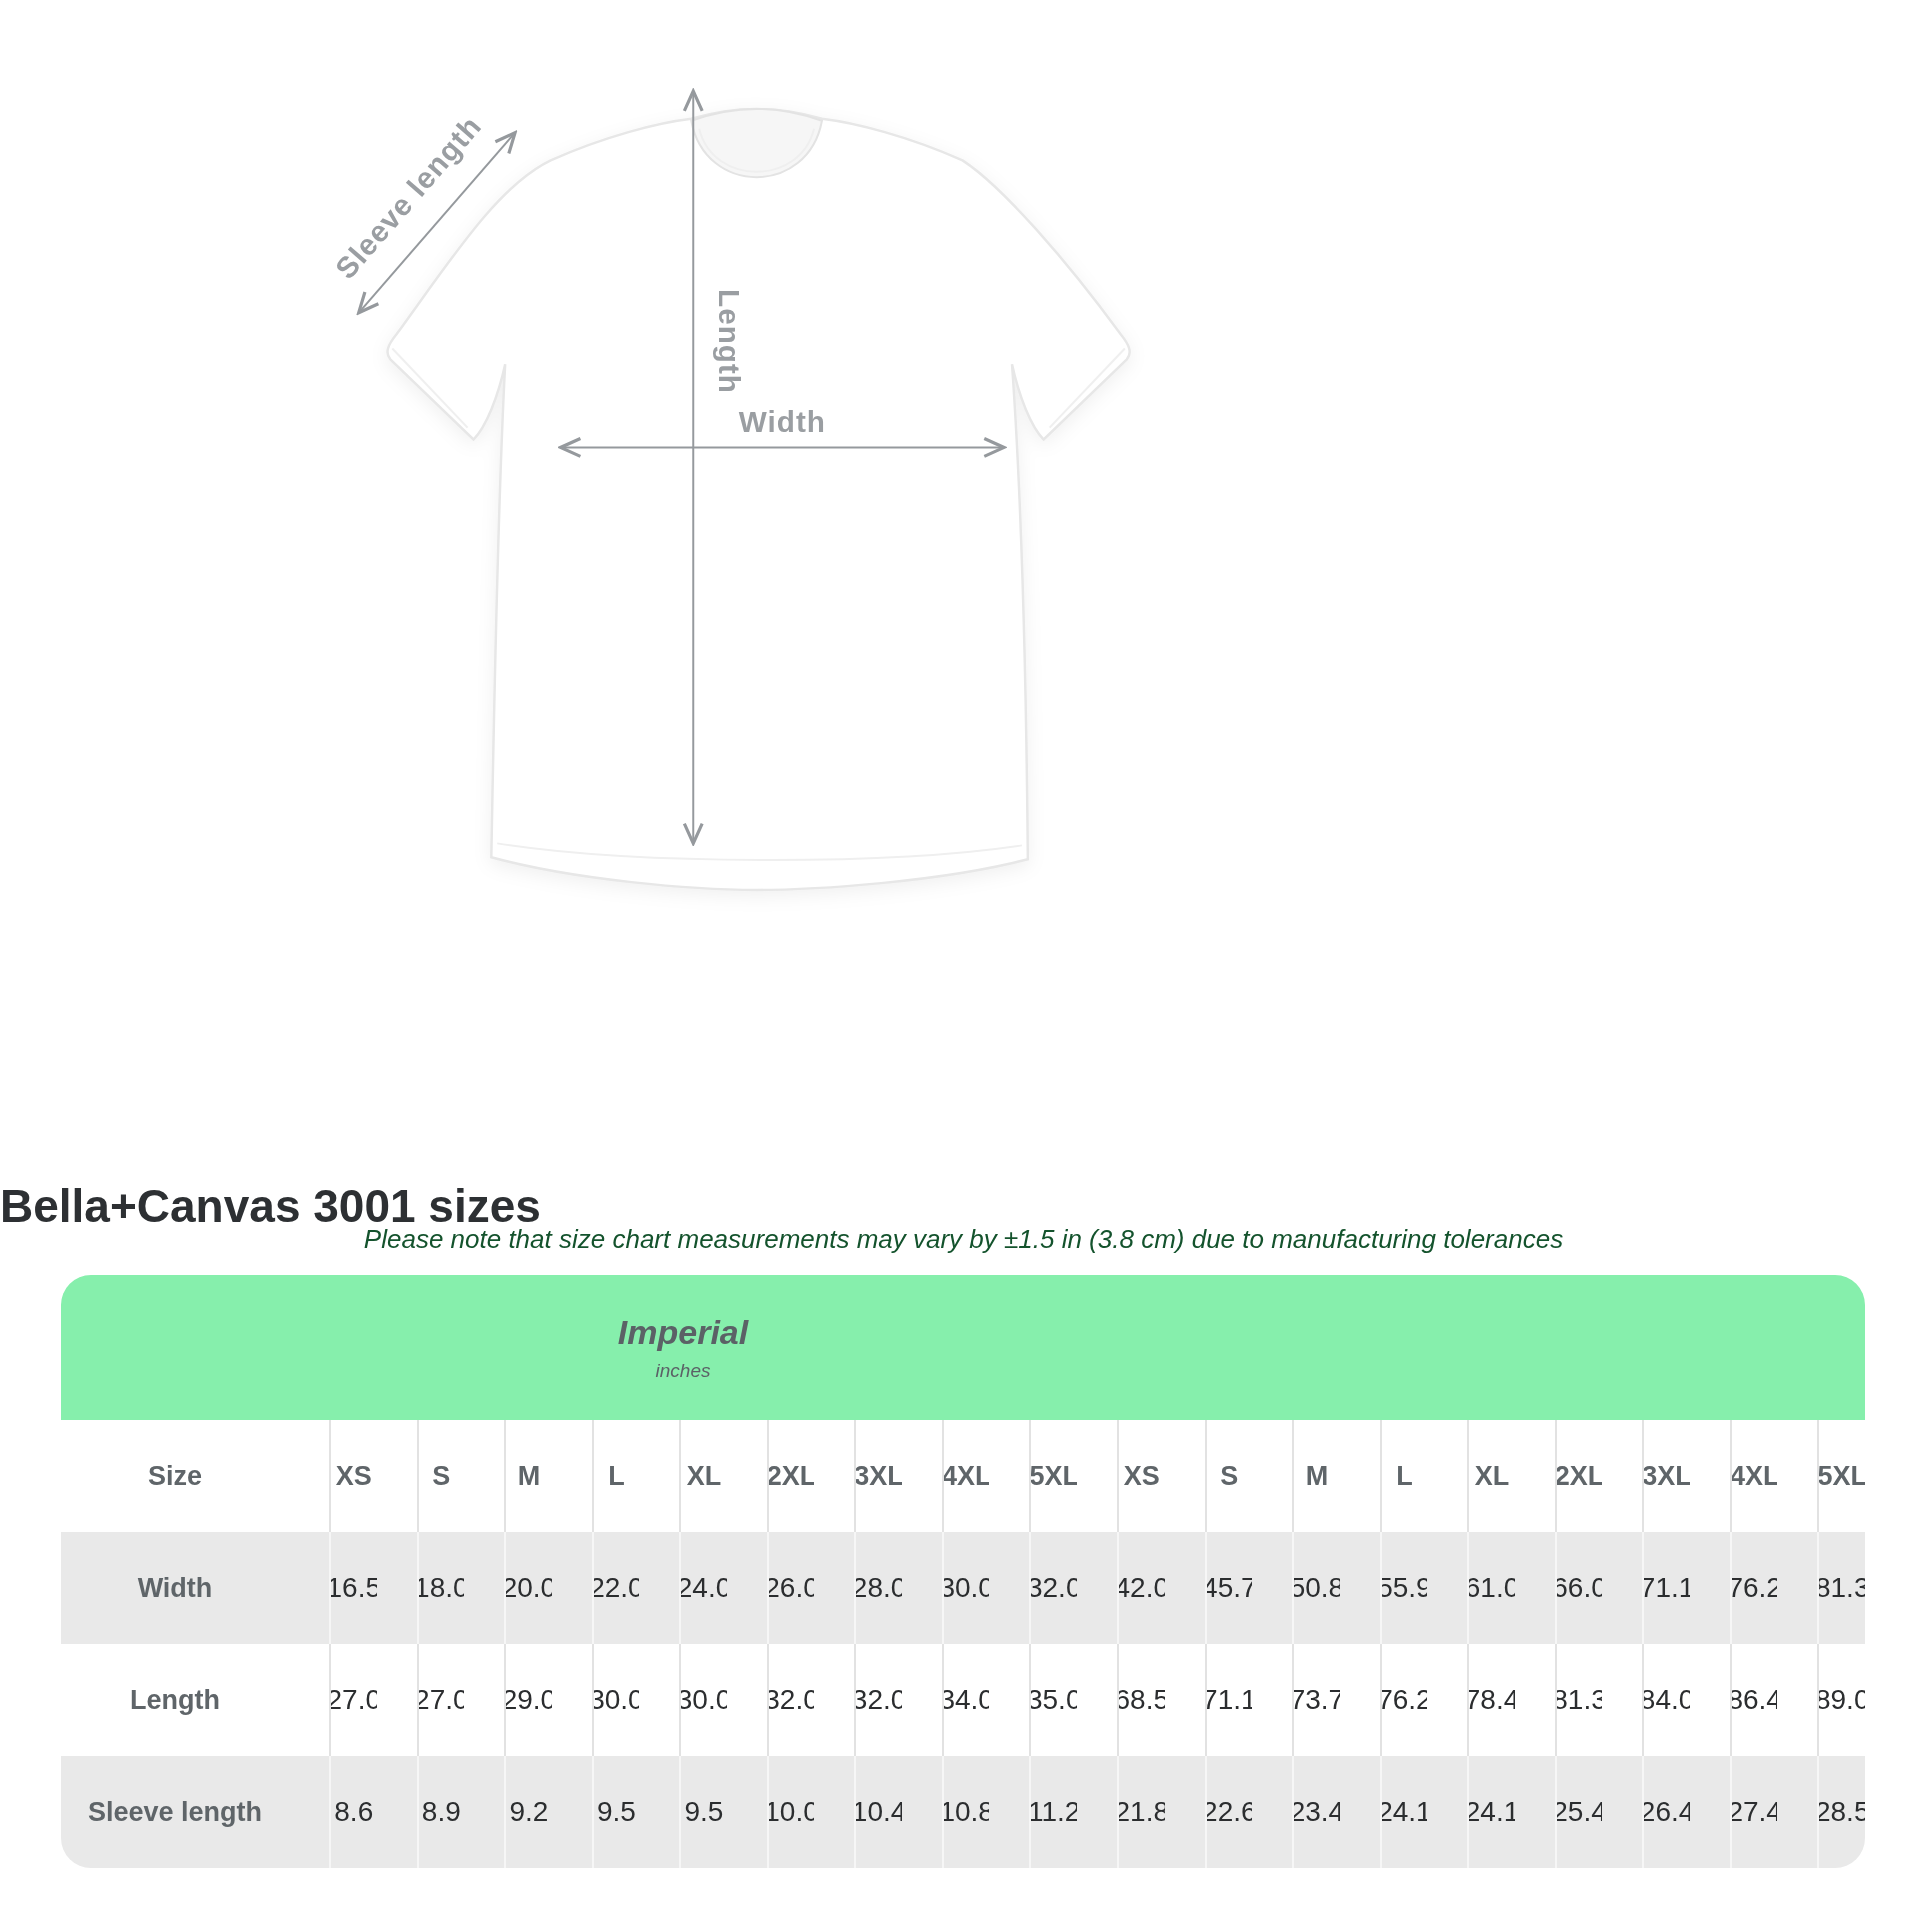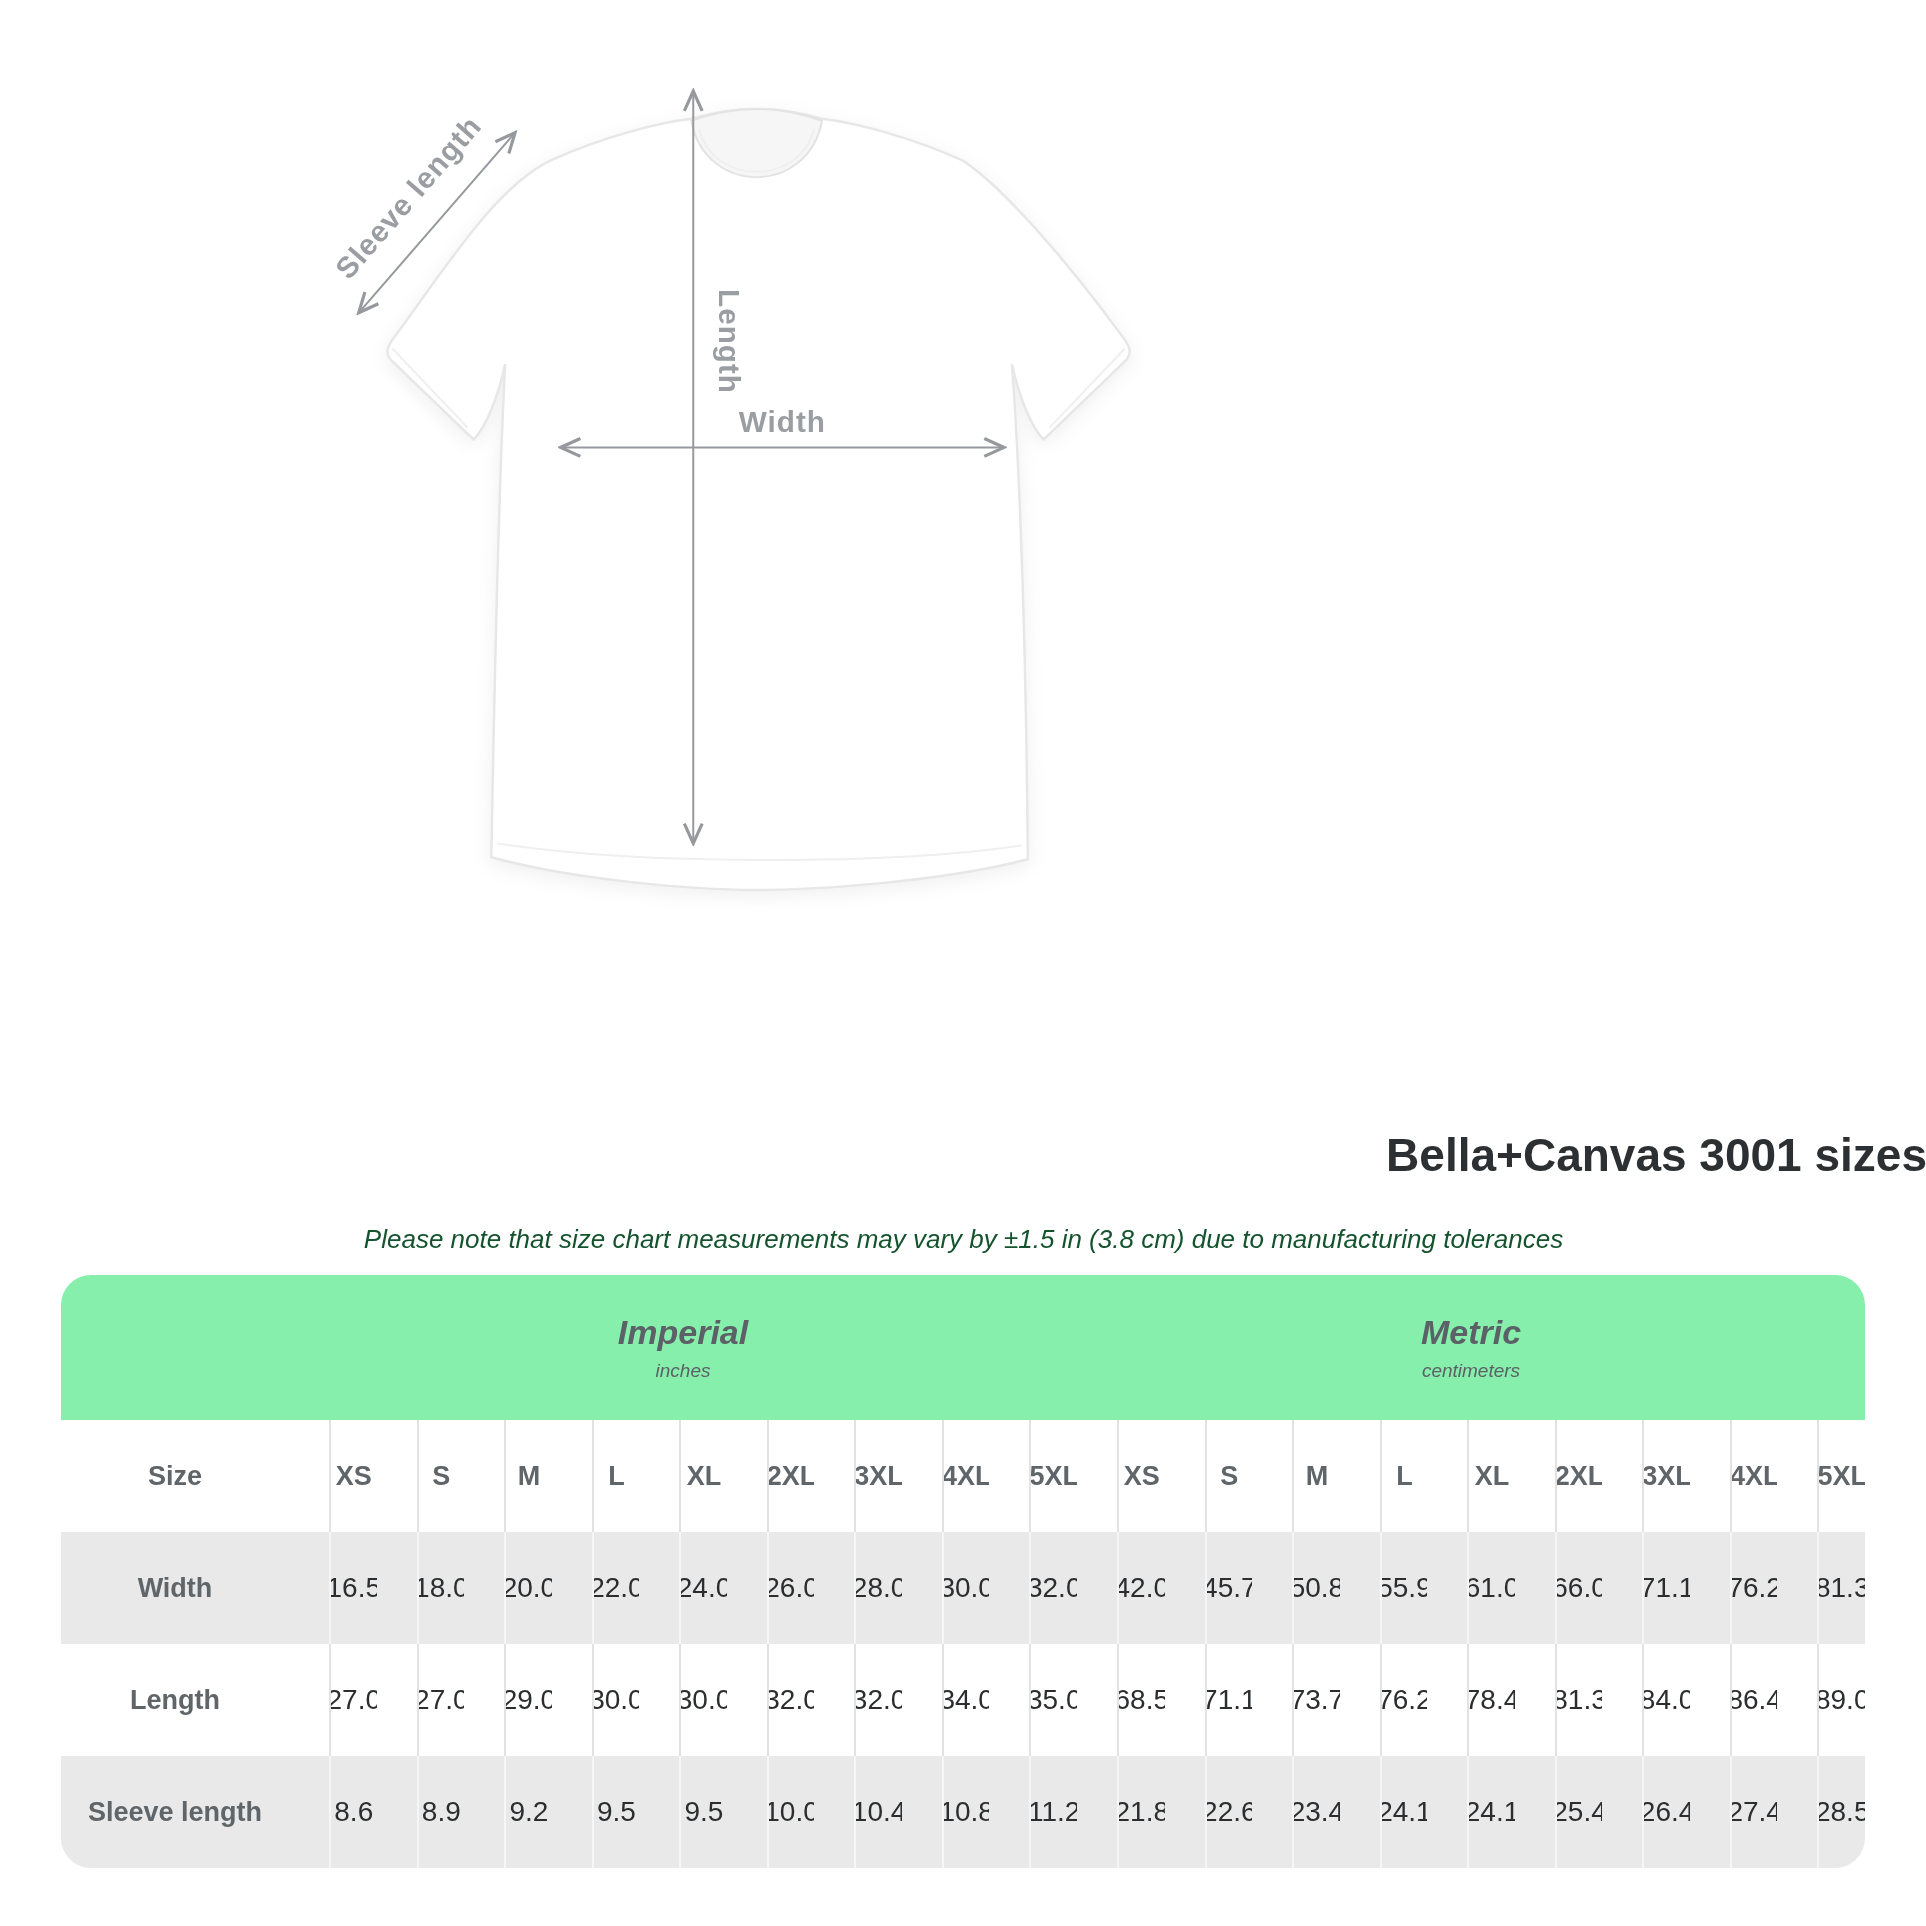--- a/index.html
+++ b/index.html
@@ -10,21 +10,21 @@
   .diagram{position:absolute;left:0;top:0;width:1927px;height:980px;}
   .shirt-body{fill:#ffffff;stroke:#e7e7e7;stroke-width:2.5;
               filter:drop-shadow(0px 5px 9px rgba(0,0,0,0.06));}
   .collar{fill:#f6f6f6;stroke:#e3e3e3;stroke-width:2;}
   .seam{fill:none;stroke:#efefef;stroke-width:2;}
   .meas-line{stroke:#95999d;stroke-width:2;fill:none;}
   .meas-label{font-family:"Liberation Sans", sans-serif;font-size:30px;font-weight:bold;
               fill:#9a9ea2;letter-spacing:1px;}
 
   
-  .title{position:absolute;top:1128px;left:0;width:100%;text-align:right;margin:0;
+  .title{position:absolute;top:1179px;left:0;width:100%;text-align:left;margin:0;
          font-size:46px;font-weight:bold;color:#2d3033;}
   .subtitle{position:absolute;top:1224px;left:0;width:100%;text-align:center;margin:0;
             font-size:26px;font-style:italic;color:#14532d;}
 
   
   .size-table{position:absolute;top:1275px;left:61px;width:1804px;border-radius:30px;
               overflow:hidden;}
   .band{display:grid;grid-template-columns:228px repeat(18,1fr);height:145px;
         background:#86efac;}
   .ugroup{display:flex;flex-direction:column;align-items:center;justify-content:center;}
@@ -91,24 +91,20 @@
   </svg>
 
   <h1 class="title">Bella+Canvas 3001 sizes</h1>
   <p class="subtitle">Please note that size chart measurements may vary by ±1.5 in (3.8 cm) due to manufacturing tolerances</p>
 
   <div class="size-table">
     <div class="band">
       <div class="ugroup imperial">
         <div class="uname">Imperial</div>
         <div class="uunit">inches</div>
-      </div>
-      <div class="ugroup metric">
-        <div class="uname">Metric</div>
-        <div class="uunit">centimeters</div>
       </div>
     </div>
 
     <div class="trow head" id="size-header-row">
       <div class="cell hd">Size</div>
 
     <div class="cell hd sep">XS</div>
         <div class="cell hd sep">S</div>
         <div class="cell hd sep">M</div>
         <div class="cell hd sep">L</div>

